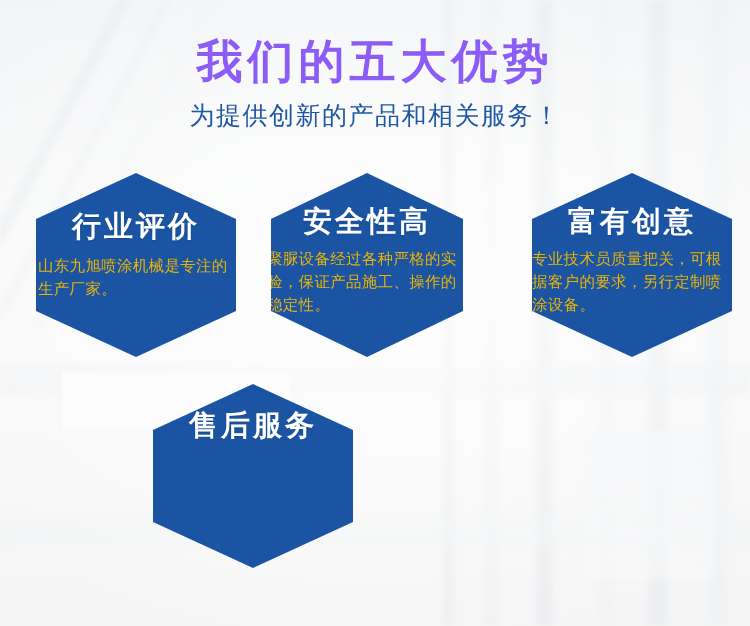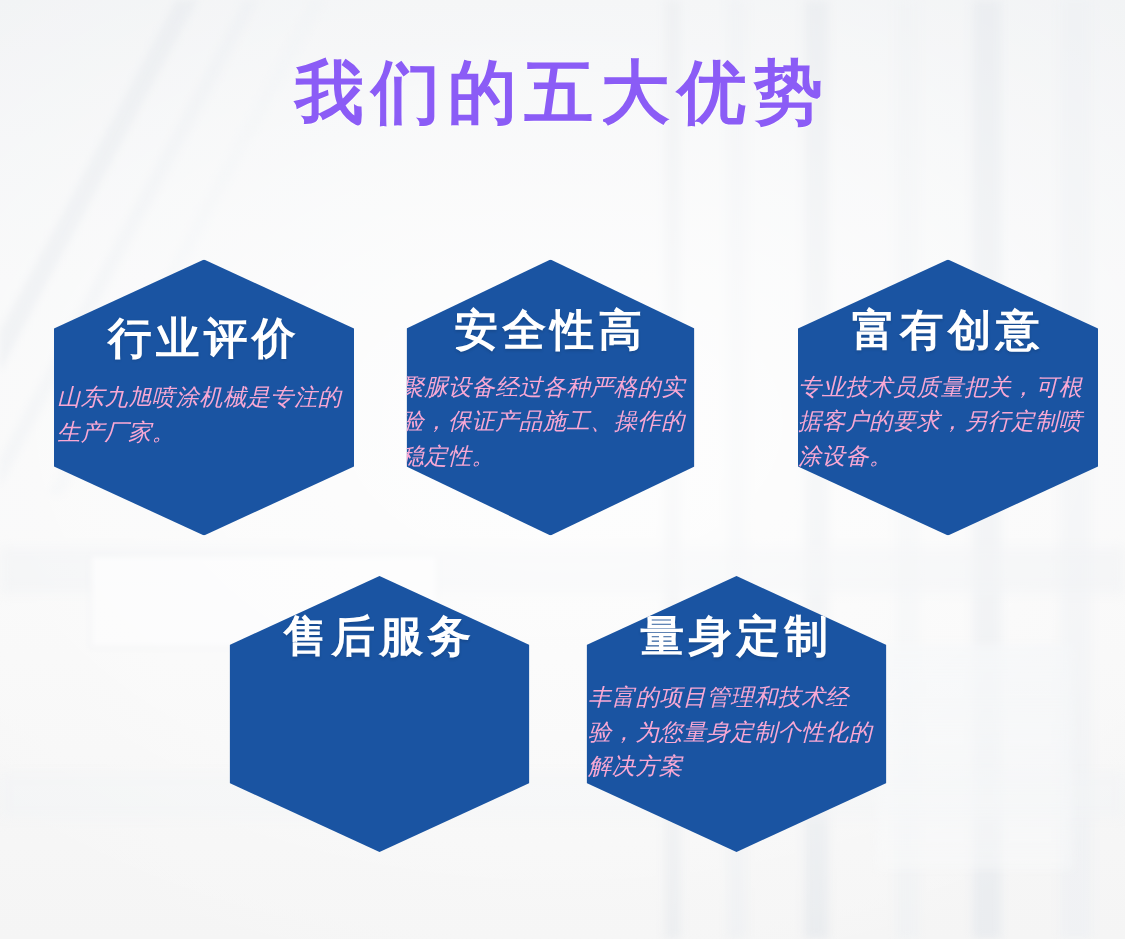--- a/index.html
+++ b/index.html
@@ -114,27 +114,26 @@
     color: #ffffff;
     font-size: 29px;
     font-weight: bold;
     letter-spacing: 3px;
     line-height: 1.1;
     margin: 0;
     white-space: nowrap;
     text-shadow: 0 1px 2px rgba(0,0,0,.12);
   }
   .hex-body {
-    color: #f9a8d4;
+    color: #eab308;
     font-size: 15.5px;
     line-height: 1.48;
     letter-spacing: .3px;
     margin: 0;
     padding: 0 6px;
-    font-style: italic;
   }
 
   
   #hex-1 { left: 36px;  top: 173px; width: 200px; height: 184px; }
   #hex-1 .hex-title { margin-top: 38px; }
   #hex-1 .hex-body  { margin-top: 12px; width: 196px; }
 
   #hex-2 { left: 271px; top: 173px; width: 192px; height: 184px; }
   #hex-2 .hex-title { margin-top: 33px; }
   #hex-2 .hex-body  { margin-top: 10px; width: 200px; }
@@ -159,20 +158,21 @@
   <div class="bg-layer bg-base"></div>
   <div class="bg-layer bg-diag"></div>
   <div class="bg-layer bg-vert"></div>
   <div class="bg-layer bg-blocks"></div>
   <div class="bg-panel-a"></div>
   <div class="bg-panel-b"></div>
   <div class="bg-layer bg-haze"></div>
 
   <div class="header">
     <h1 class="main-title">我们的五大优势</h1>
+    <p class="sub-title">为提供创新的产品和相关服务！</p>
   </div>
 
   <div class="hex" id="hex-1">
     <div class="hex-title">行业评价</div>
     <div class="hex-body">山东九旭喷涂机械是专注的生产厂家。</div>
   </div>
 
   <div class="hex" id="hex-2">
     <div class="hex-title">安全性高</div>
     <div class="hex-body">聚脲设备经过各种严格的实验，保证产品施工、操作的稳定性。</div>
@@ -180,18 +180,14 @@
 
   <div class="hex" id="hex-3">
     <div class="hex-title">富有创意</div>
     <div class="hex-body">专业技术员质量把关，可根据客户的要求，另行定制喷涂设备。</div>
   </div>
 
   <div class="hex" id="hex-4">
     <div class="hex-title">售后服务</div>
   </div>
 
-  <div class="hex" id="hex-5">
-    <div class="hex-title">量身定制</div>
-    <div class="hex-body">丰富的项目管理和技术经验，为您量身定制个性化的解决方案</div>
-  </div>
 
 </div>
 
 </body></html>

